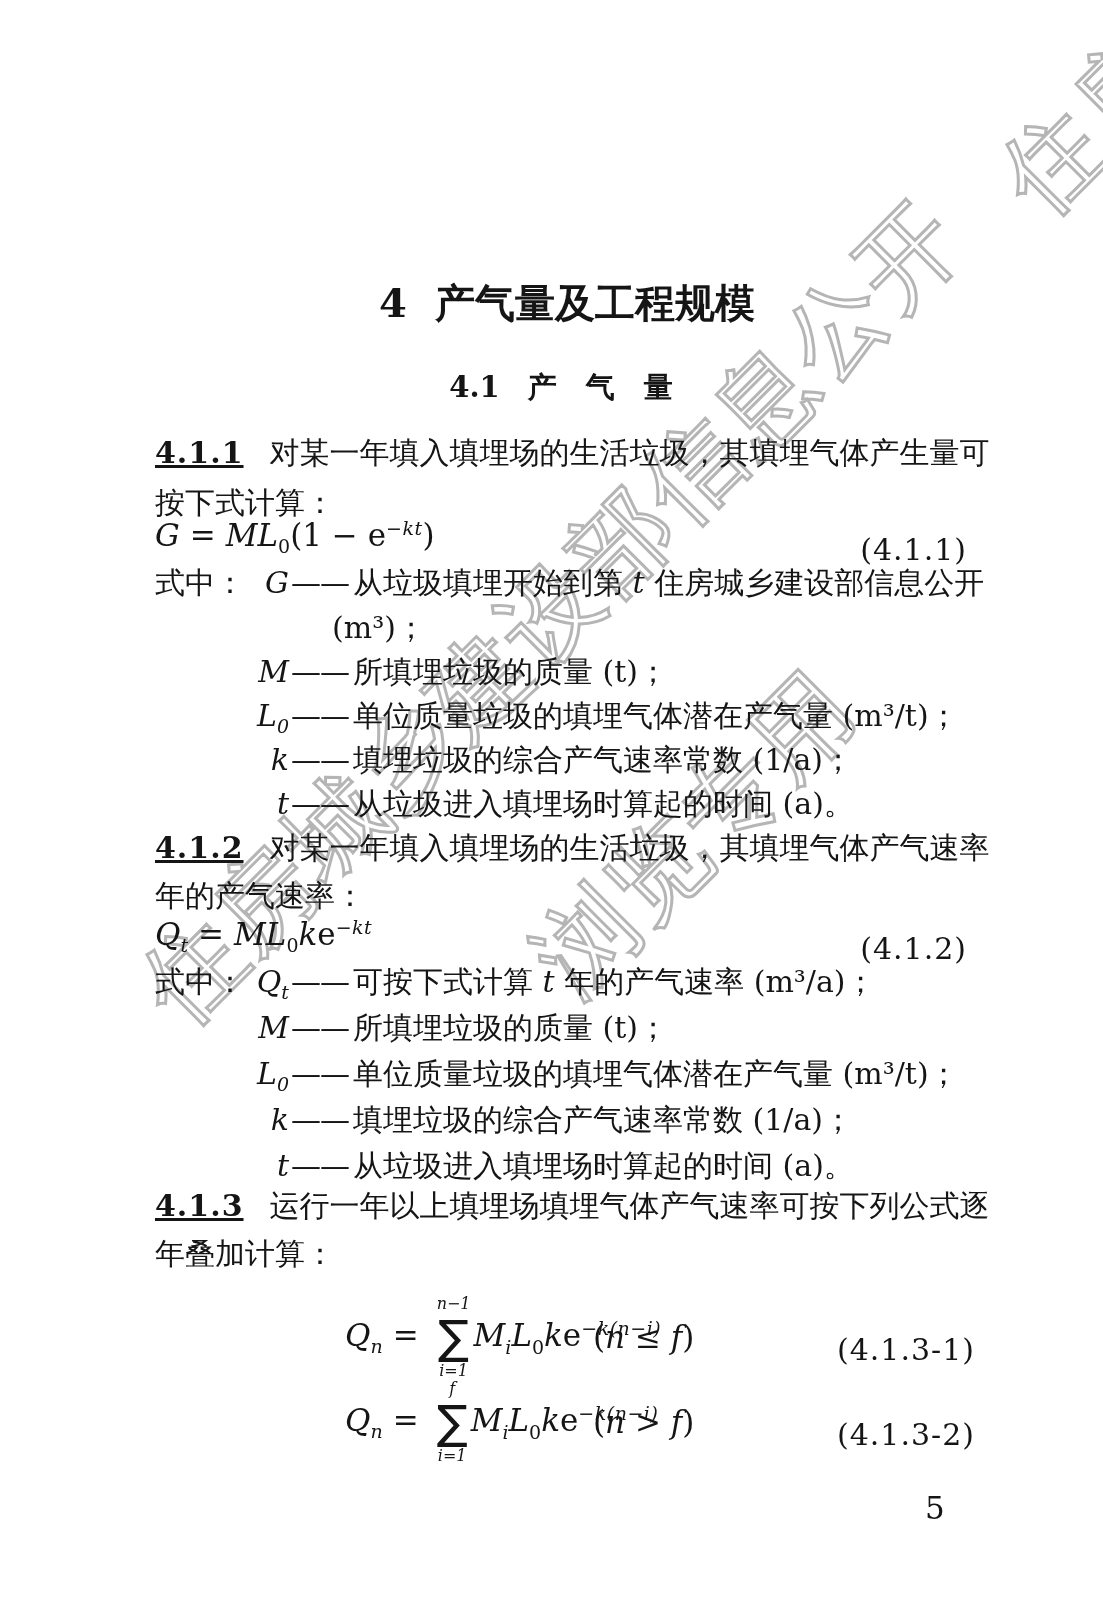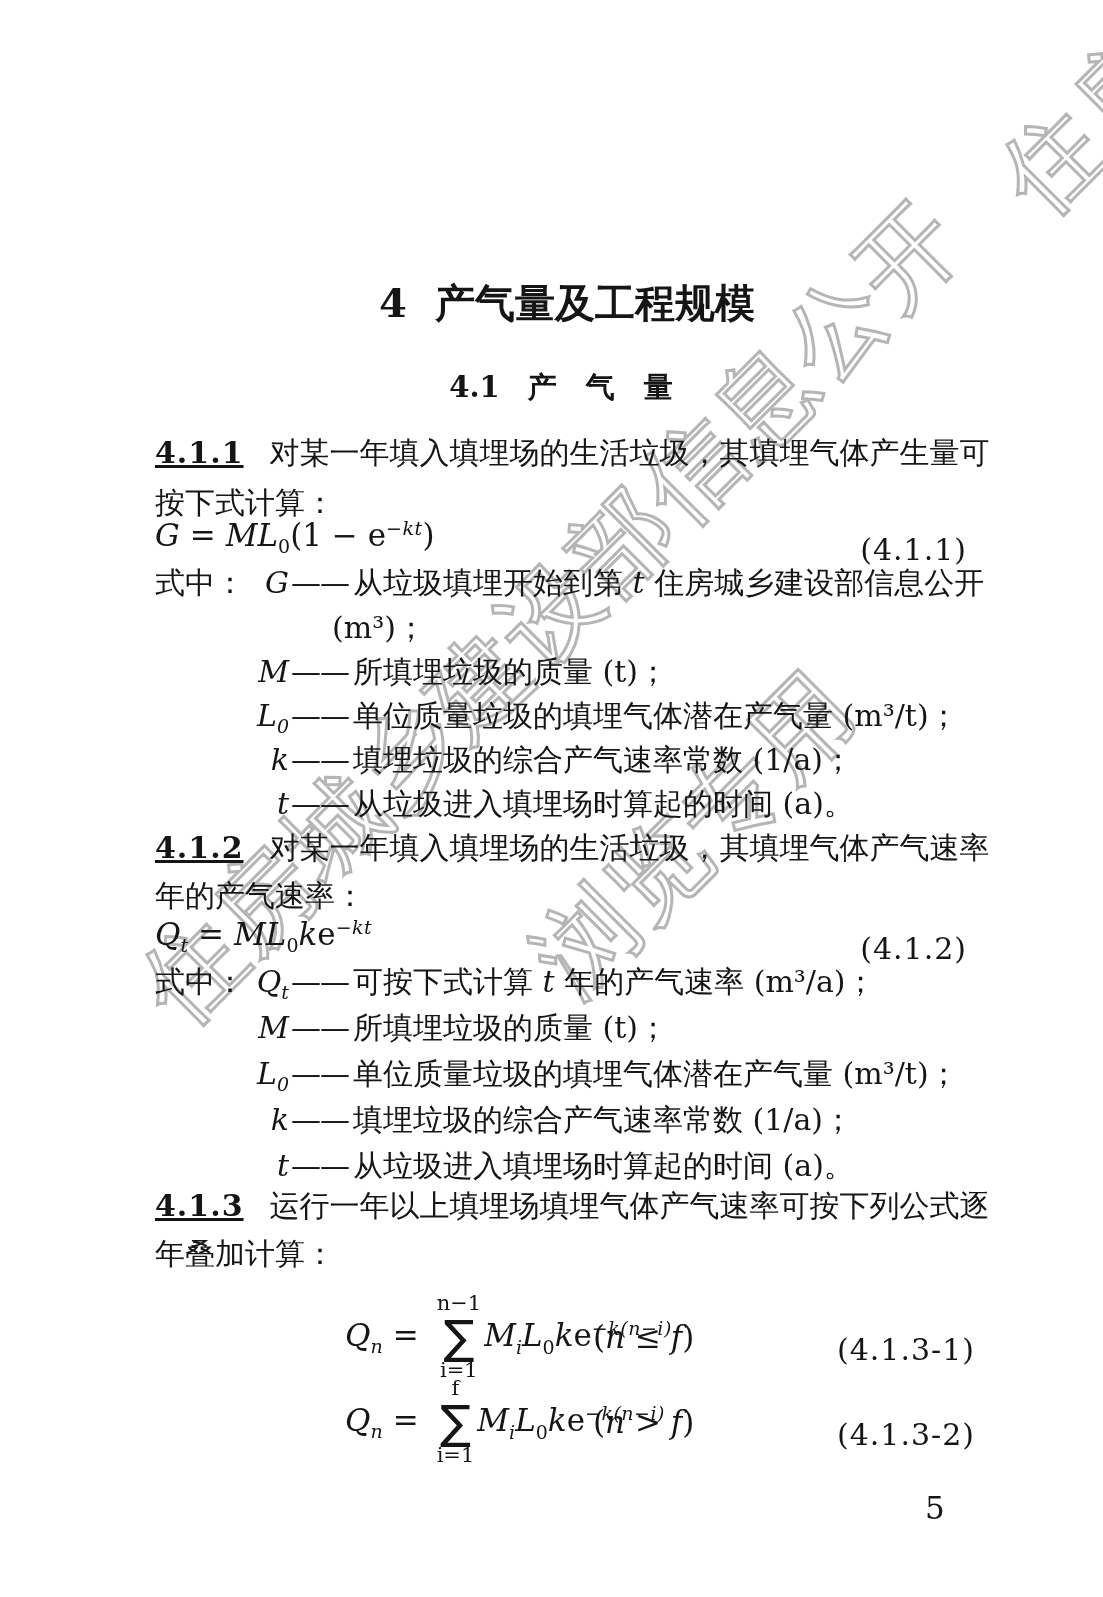--- a/index.html
+++ b/index.html
@@ -51,21 +51,21 @@
     position:absolute; right:0; top:50%; transform:translateY(-50%);
     font-size:30px; letter-spacing:1px; white-space:nowrap;margin-top:12px;
   }
   .rel { padding:0 10px; }
   .sumrow { position:absolute; left:155px; width:820px; height:104px; z-index:2; }
   .sumformula {
     position:absolute; left:190px; top:50%; transform:translateY(-50%);
     display:flex; align-items:center; font-size:31px; white-space:nowrap;
   }
   .sigstack { display:flex; flex-direction:column; align-items:center; margin:0 3px 0 8px; }
-  .sigtop, .sigbot { font-size:21px; line-height:21px; }
+  .sigtop, .sigbot { font-size:16px; line-height:21px; font-style:italic; }
   .sig { font-size:46px; line-height:46px; font-family:"DejaVu Sans","Liberation Sans",sans-serif; }
   .cond {
     position:absolute; left:438px; top:50%; transform:translateY(-50%);
     font-size:31px; white-space:nowrap;
   }
   
   .defrow {
     position:absolute; left:155px; z-index:2;
     font-size:30px; line-height:40px; white-space:nowrap;
   }

